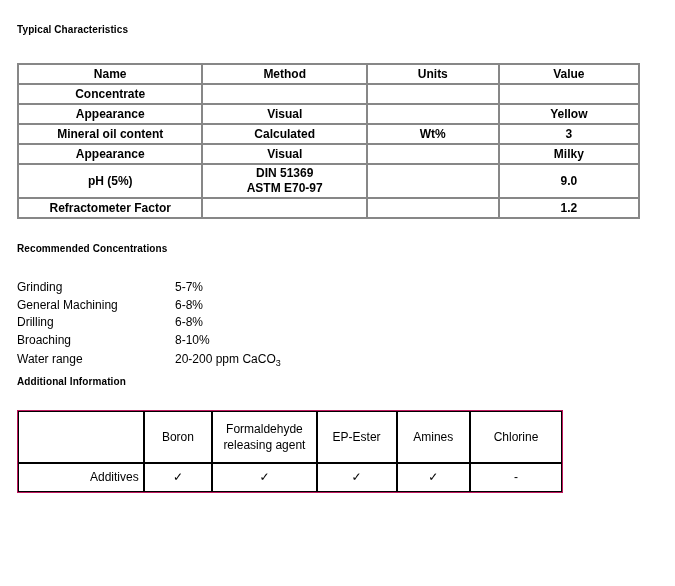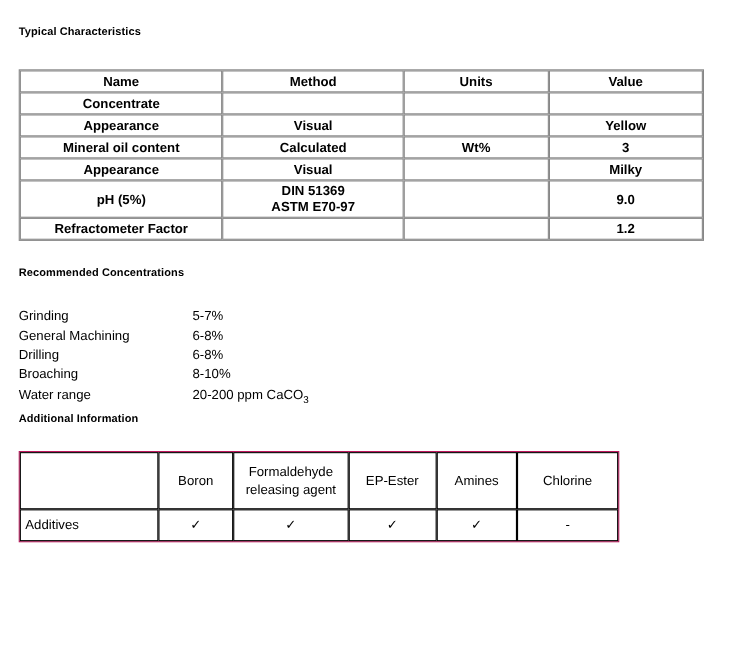--- a/index.html
+++ b/index.html
@@ -65,21 +65,21 @@
     vertical-align: middle;
     text-align: center;
     padding: 2px 4px;
     line-height: 16px;
   }
   table.add-table th {
     font-weight: normal;
     height: 52px;
   }
   table.add-table td { height: 29px; }
-  table.add-table td.row-head { text-align: left; }
+  table.add-table td.row-head { text-align: right; }
 </style>
 </head>
 <body>
 
 <div class="page">
 
   <h1 class="section-title">Typical Characteristics</h1>
 
   <table class="char-table">
     <colgroup>

